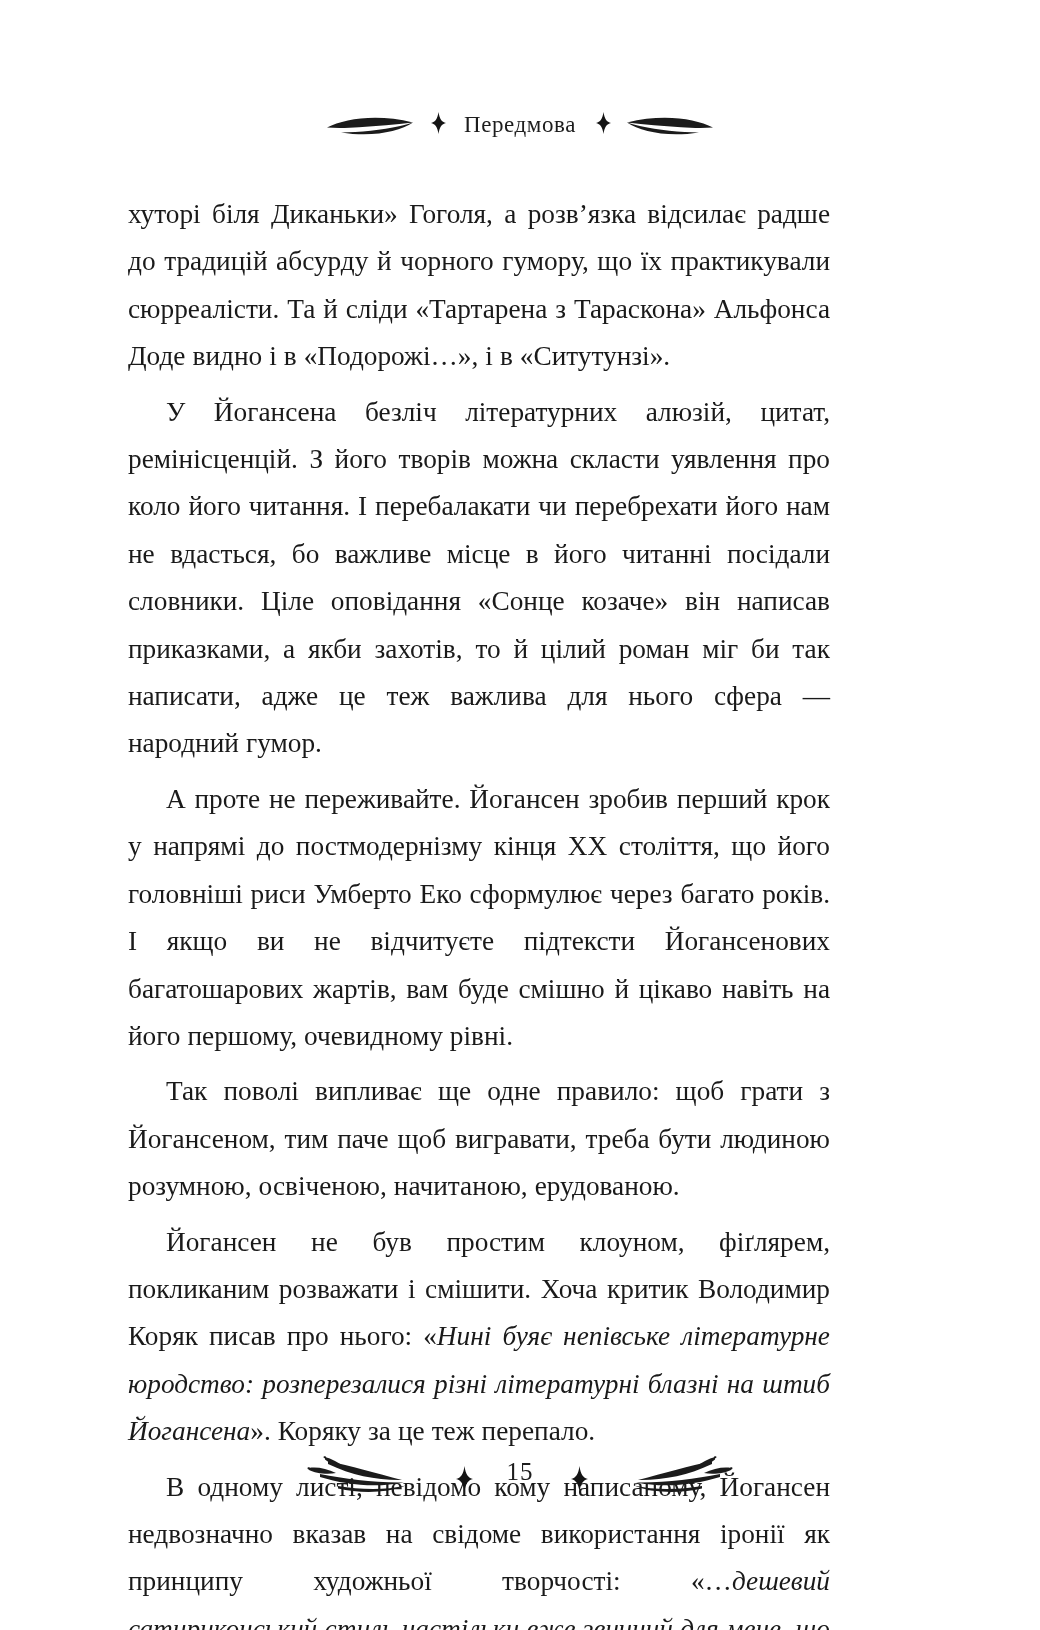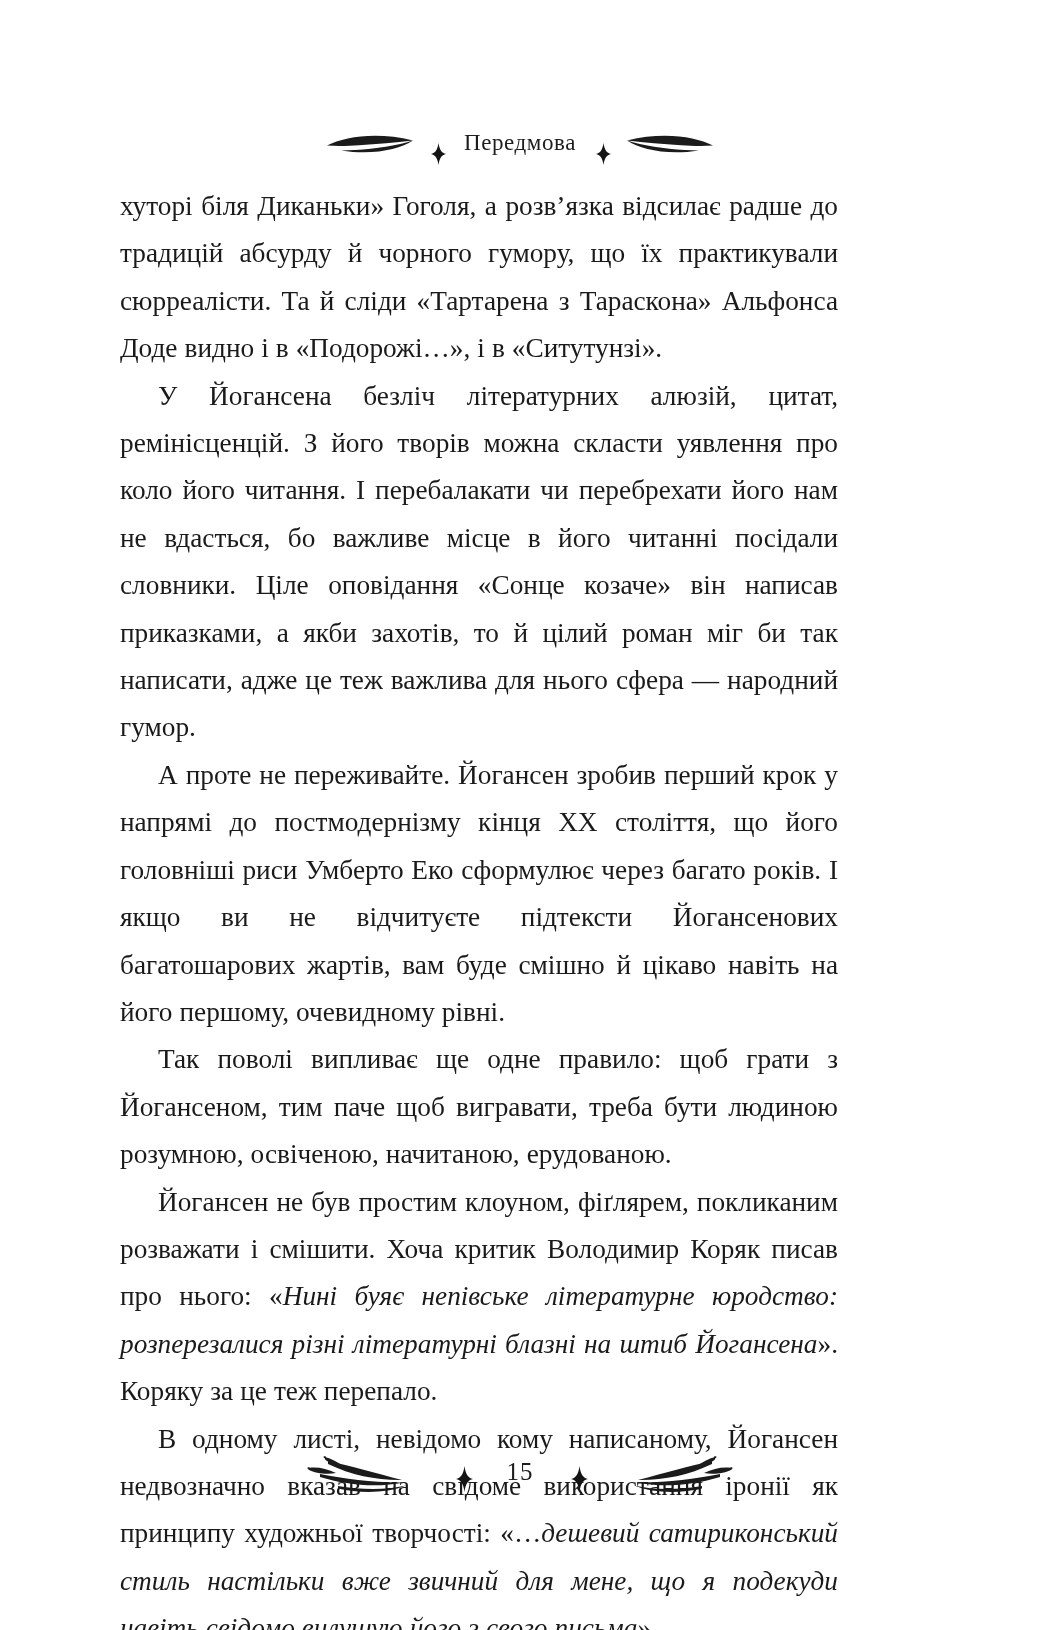--- a/index.html
+++ b/index.html
@@ -25,21 +25,21 @@
     box-sizing: border-box;
   }
 
   
   .running-head {
     position: absolute;
     top: 112px;
     left: 0;
     width: 1040px;
     display: flex;
-    align-items: flex-end;
+    align-items: flex-start;
     justify-content: center;
     gap: 14px;
     height: 44px;
   }
   .running-head-title {
     font-family: "Liberation Serif", "DejaVu Serif", serif;
     font-size: 23px;
     letter-spacing: 0.6px;
     color: #1d1d1d;
     white-space: nowrap;
@@ -60,21 +60,21 @@
   .leaf-h.right { transform: scaleX(-1); }
 
   
   .body-col {
     position: absolute;
     left: 120px;
     top: 183px;
     width: 718px;
   }
   p.para {
-    margin: 0;
+    margin: 8px;
     text-align: justify;
     text-justify: inter-word;
     font-size: 27.3px;
     line-height: 47.4px;
     text-indent: 38px;
     hyphens: manual;
     word-spacing: 0.2px;
   }
   p.para.first { text-indent: 0; }
   .it { font-style: italic; }

